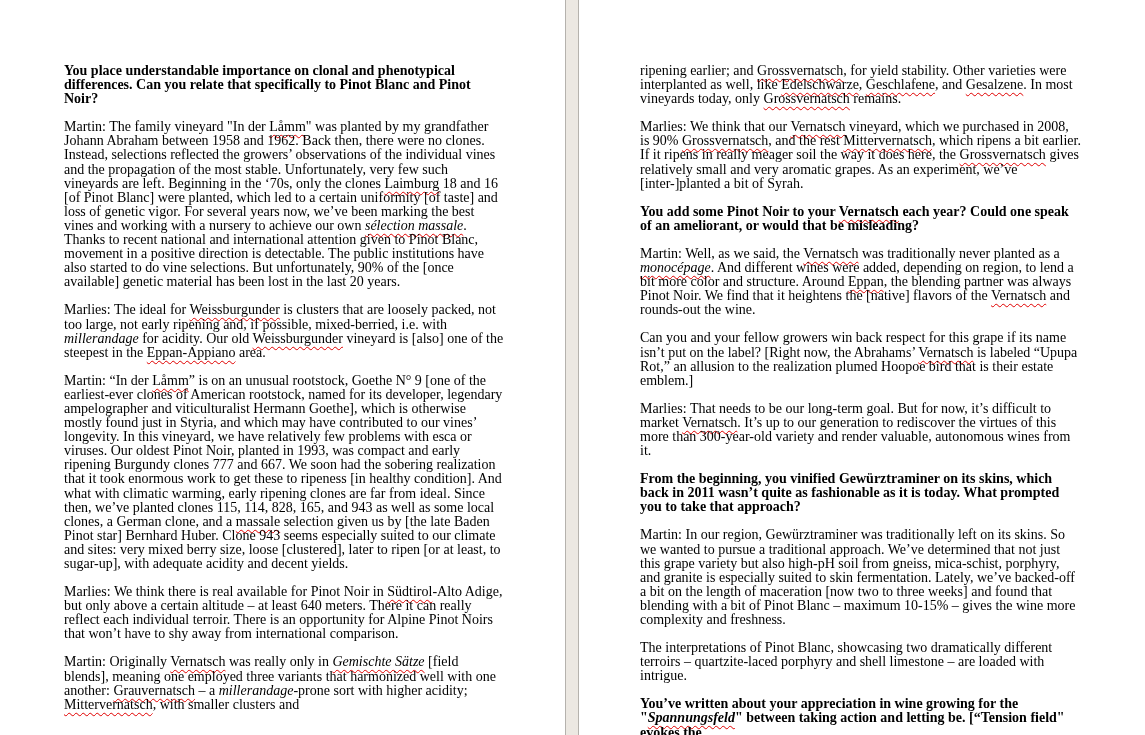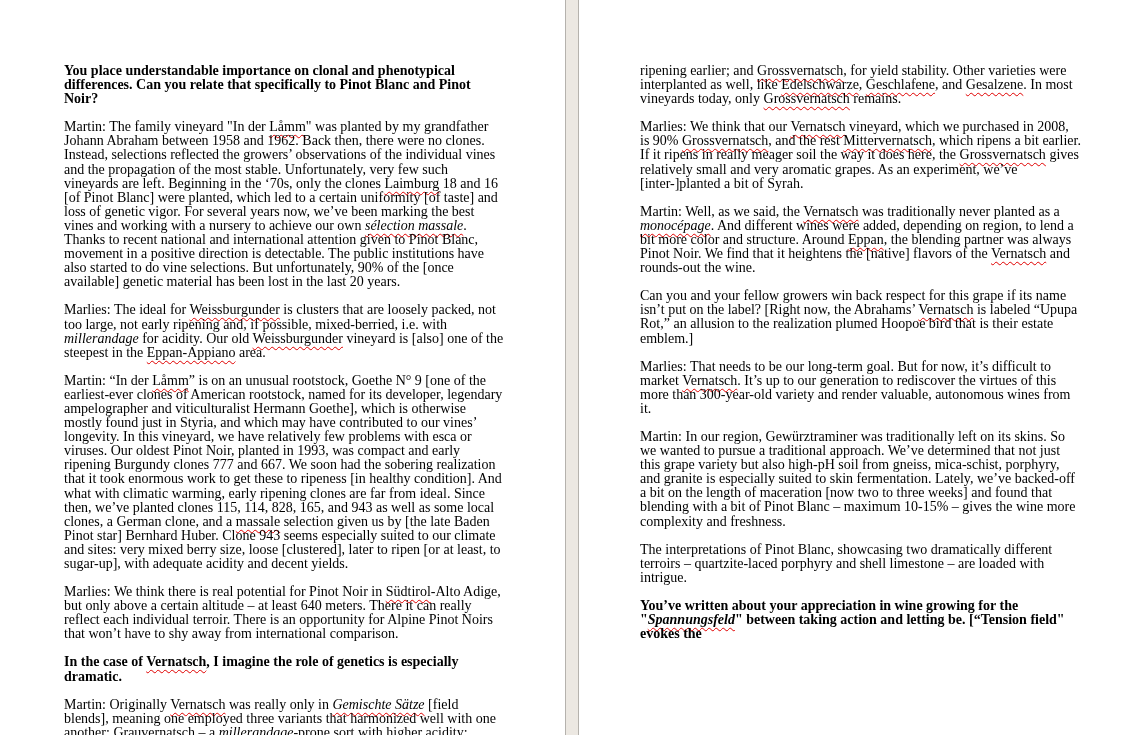--- a/index.html
+++ b/index.html
@@ -57,31 +57,32 @@
 </head>
 <body>
 
 <div class="screen">
   <div class="page page-left">
     <div class="content" id="page-left-content">
         <p class="para q"><span>You place understandable importance on clonal and phenotypical differences. Can you relate that specifically to Pinot Blanc and Pinot Noir?</span></p>
         <p class="para"><span>Martin: The family vineyard "In der </span><span class="sq">Låmm</span><span>" was planted by my grandfather Johann Abraham between 1958 and 1962. Back then, there were no clones. Instead, selections reflected the growers’ observations of the individual vines and the propagation of the most stable. Unfortunately, very few such vineyards are left. Beginning in the ‘70s, only the clones </span><span class="sq">Laimburg</span><span> 18 and 16 [of Pinot Blanc] were planted, which led to a certain uniformity [of taste] and loss of genetic vigor. For several years now, we’ve been marking the best vines and working with a nursery to achieve our own </span><span class="isq">sélection massale</span><span>. Thanks to recent national and international attention given to Pinot Blanc, movement in a positive direction is detectable. The public institutions have also started to do vine selections. But unfortunately, 90% of the [once available] genetic material has been lost in the last 20 years.</span></p>
         <p class="para gap-extra"><span>Marlies: The ideal for </span><span class="sq">Weissburgunder</span><span> is clusters that are loosely packed, not too large, not early ripening and, if possible, mixed-berried, i.e. with </span><span class="i">millerandage</span><span> for acidity. Our old </span><span class="sq">Weissburgunder</span><span> vineyard is [also] one of the steepest in the </span><span class="sq">Eppan-Appiano</span><span> area.</span></p>
         <p class="para"><span>Martin: “In der </span><span class="sq">Låmm</span><span>” is on an unusual rootstock, Goethe N° 9 [one of the earliest-ever clones of American rootstock, named for its developer, legendary ampelographer and viticulturalist Hermann Goethe], which is otherwise mostly found just in Styria, and which may have contributed to our vines’ longevity. In this vineyard, we have relatively few problems with esca or viruses. Our oldest Pinot Noir, planted in 1993, was compact and early ripening Burgundy clones 777 and 667. We soon had the sobering realization that it took enormous work to get these to ripeness [in healthy condition]. And what with climatic warming, early ripening clones are far from ideal. Since then, we’ve planted clones 115, 114, 828, 165, and 943 as well as some local clones, a German clone, and a </span><span class="sq">massale</span><span> selection given us by [the late Baden Pinot star] Bernhard Huber. Clone 943 seems especially suited to our climate and sites: very mixed berry size, loose [clustered], later to ripen [or at least, to sugar-up], with adequate acidity and decent yields.</span></p>
-        <p class="para"><span>Marlies: We think there is real potential for Pinot Noir in </span><span class="sq">Südtirol</span><span>-Alto Adige, but only above a certain altitude – at least 640 meters. There it can really reflect each individual terroir. There is an opportunity for Alpine Pinot Noirs that won’t have to shy away from international comparison.</span></p>
-        <p class="para q"><span>In the case of </span><span class="sq">Vernatsch</span><span>, I imagine the role of genetics is especially dramatic.</span></p>
+        <p class="para"><span>Marlies: We think there is real available for Pinot Noir in </span><span class="sq">Südtirol</span><span>-Alto Adige, but only above a certain altitude – at least 640 meters. There it can really reflect each individual terroir. There is an opportunity for Alpine Pinot Noirs that won’t have to shy away from international comparison.</span></p>
         <p class="para"><span>Martin: Originally </span><span class="sq">Vernatsch</span><span> was really only in </span><span class="isq">Gemischte Sätze</span><span> [field blends], meaning one employed three variants that harmonized well with one another: </span><span class="sq">Grauvernatsch</span><span> – a </span><span class="i">millerandage</span><span>-prone sort with higher acidity; </span><span class="sq">Mittervernatsch</span><span>, with smaller clusters and</span></p>
       </div>
   </div>
   <div class="page-gap"></div>
   <div class="page page-right">
     <div class="content" id="page-right-content">
         <p class="para"><span>ripening earlier; and </span><span class="sq">Grossvernatsch</span><span>, for yield stability. Other varieties were interplanted as well, like </span><span class="sq">Edelschwarze</span><span>, </span><span class="sq">Geschlafene</span><span>, and </span><span class="sq">Gesalzene</span><span>. In most vineyards today, only </span><span class="sq">Grossvernatsch</span><span> remains.</span></p>
         <p class="para"><span>Marlies: We think that our </span><span class="sq">Vernatsch</span><span> vineyard, which we purchased in 2008, is 90% </span><span class="sq">Grossvernatsch</span><span>, and the rest </span><span class="sq">Mittervernatsch</span><span>, which ripens a bit earlier. If it ripens in really meager soil the way it does here, the </span><span class="sq">Grossvernatsch</span><span> gives relatively small and very aromatic grapes. As an experiment, we’ve [inter-]planted a bit of Syrah.</span></p>
+        <p class="para q"><span>You add some Pinot Noir to your </span><span class="sq">Vernatsch</span><span> each year? Could one speak of an ameliorant, or would that be misleading?</span></p>
         <p class="para"><span>Martin: Well, as we said, the </span><span class="sq">Vernatsch</span><span> was traditionally never planted as a </span><span class="isq">monocépage</span><span>. And different wines were added, depending on region, to lend a bit more color and structure. Around </span><span class="sq">Eppan</span><span>, the blending partner was always Pinot Noir. We find that it heightens the [native] flavors of the </span><span class="sq">Vernatsch</span><span> and rounds-out the wine.</span></p>
         <p class="para"><span>Can you and your fellow growers win back respect for this grape if its name isn’t put on the label? [Right now, the Abrahams’ </span><span class="sq">Vernatsch</span><span> is labeled “Upupa Rot,” an allusion to the realization plumed Hoopoe bird that is their estate emblem.]</span></p>
         <p class="para"><span>Marlies: That needs to be our long-term goal. But for now, it’s difficult to market </span><span class="sq">Vernatsch</span><span>. It’s up to our generation to rediscover the virtues of this more than 300-year-old variety and render valuable, autonomous wines from it.</span></p>
+        <p class="para q"><span>From the beginning, you vinified Gewürztraminer on its skins, which back in 2011 wasn’t quite as fashionable as it is today. What prompted you to take that approach?</span></p>
         <p class="para gap-extra"><span>Martin: In our region, Gewürztraminer was traditionally left on its skins. So we wanted to pursue a traditional approach. We’ve determined that not just this grape variety but also high-pH soil from gneiss, mica-schist, porphyry, and granite is especially suited to skin fermentation. Lately, we’ve backed-off a bit on the length of maceration [now two to three weeks] and found that blending with a bit of Pinot Blanc – maximum 10-15% – gives the wine more complexity and freshness.</span></p>
         <p class="para"><span>The interpretations of Pinot Blanc, showcasing two dramatically different terroirs – quartzite-laced porphyry and shell limestone – are loaded with intrigue.</span></p>
         <p class="para q"><span>You’ve written about your appreciation in wine growing for the "</span><span class="isq">Spannungsfeld</span><span>" between taking action and letting be. [“Tension field" evokes the</span></p>
       </div>
   </div>
 </div>
 
 </body></html>

